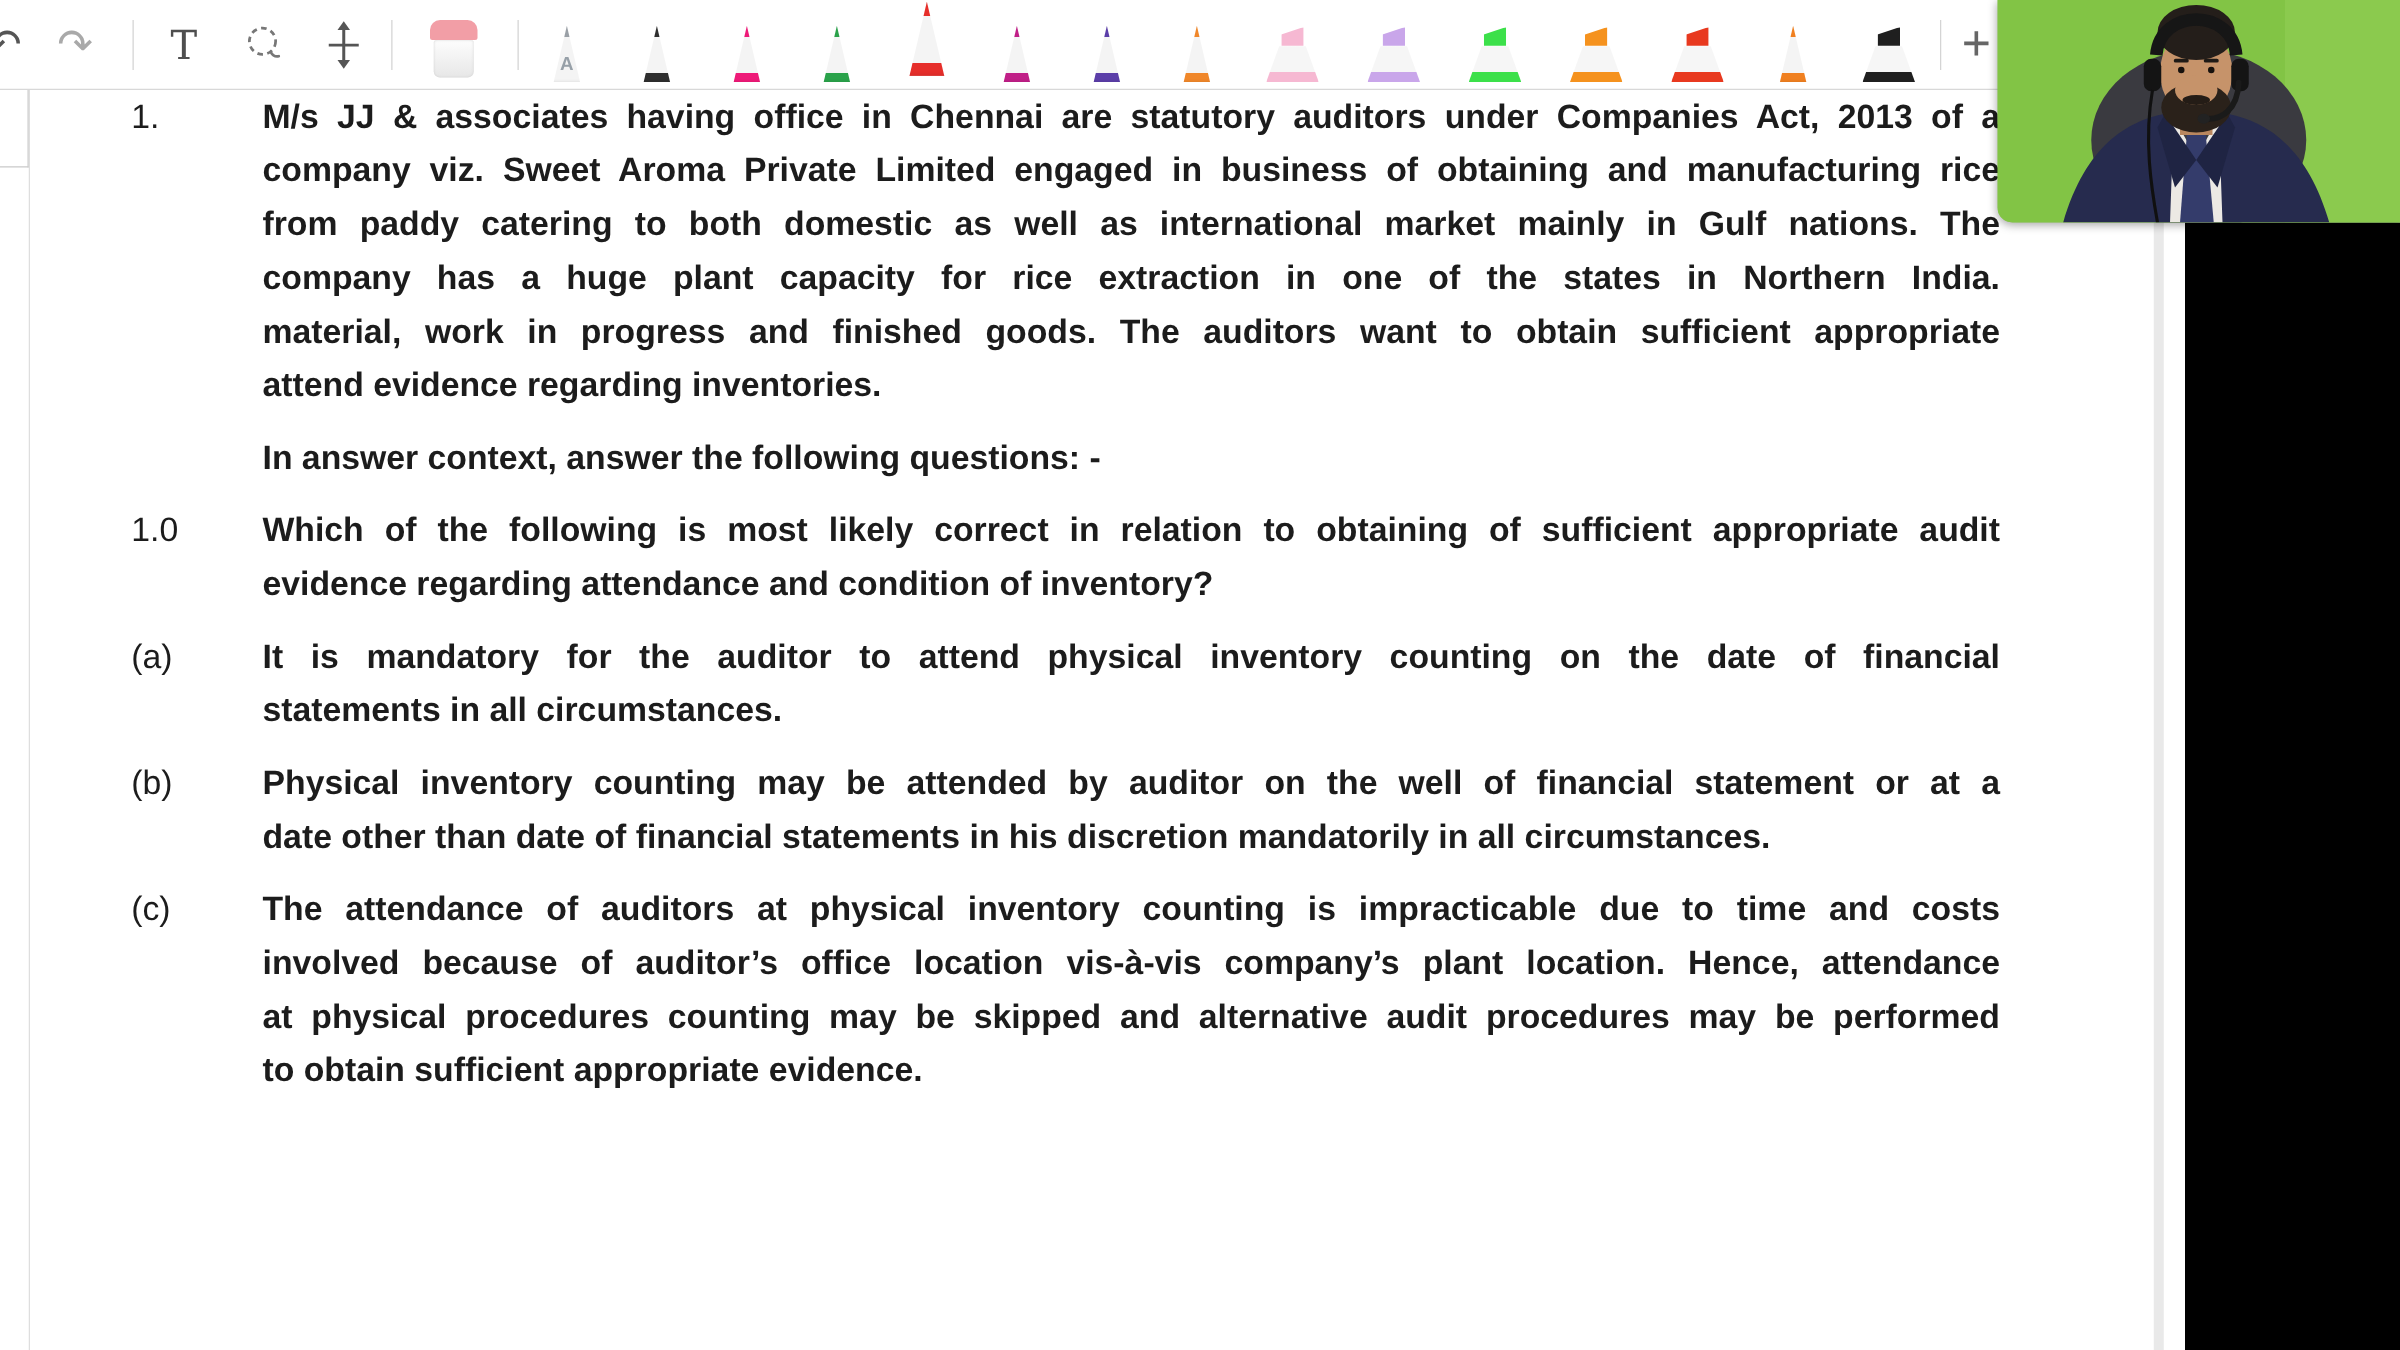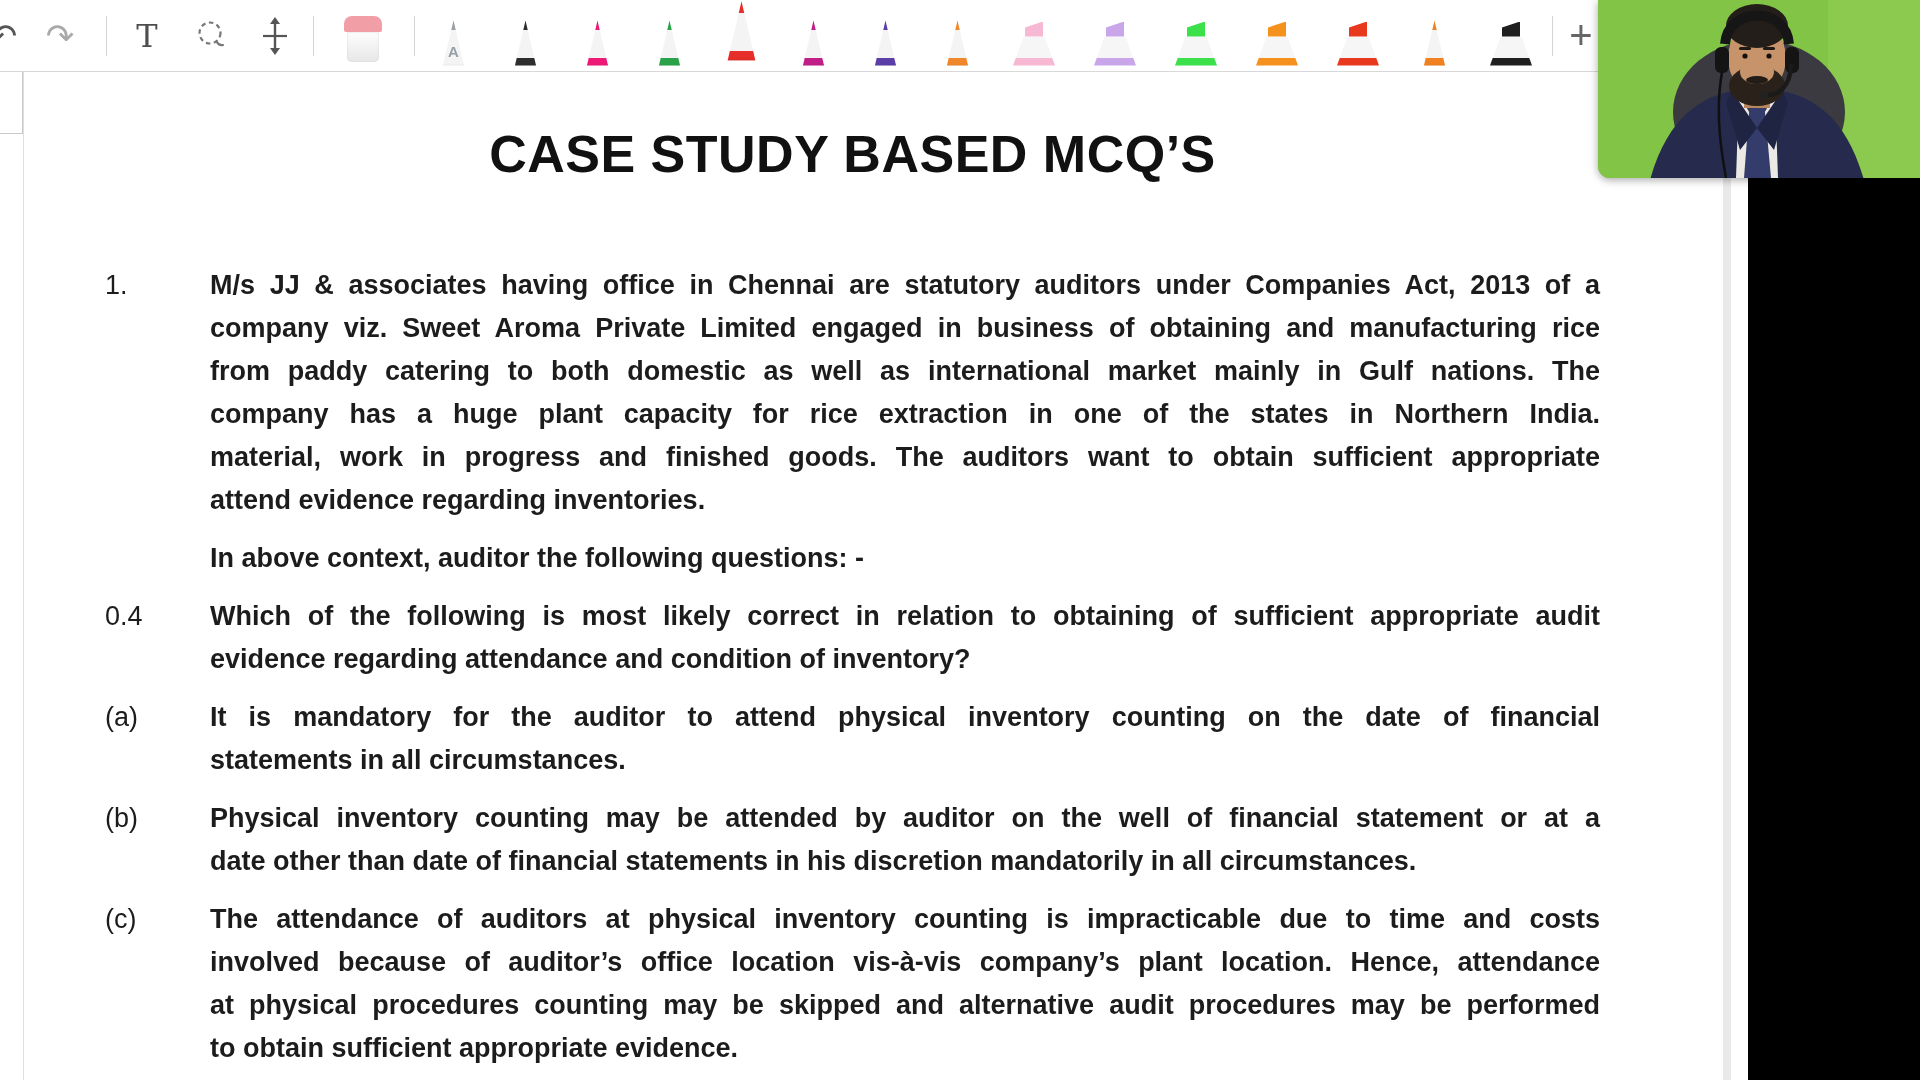--- a/index.html
+++ b/index.html
@@ -185,43 +185,42 @@
   <div class="sep sep-4"></div>
   <span class="tb-icon glyph-plus">+</span>
 </div>
 
 <div class="sidebar-stub"></div>
 <div class="page-edge"></div>
 <div class="scrollbar"></div>
 
 <div class="doc">
   <div class="doc-inner">
-    <div class="doc-title">CASE STUDY BASED MCQ’S</div>
 
     <div class="item">
       <div class="label">1.</div>
       <div class="text">
         <div class="line just">M/s JJ &amp; associates having office in Chennai are statutory auditors under Companies Act, 2013 of a</div>
         <div class="line just">company viz. Sweet Aroma Private Limited engaged in business of obtaining and manufacturing rice</div>
         <div class="line just">from paddy catering to both domestic as well as international market mainly in Gulf nations. The</div>
         <div class="line just">company has a huge plant capacity for rice extraction in one of the states in Northern India.</div>
         <div class="line just">material, work in progress and finished goods. The auditors want to obtain sufficient appropriate</div>
         <div class="line">attend evidence regarding inventories.</div>
       </div>
     </div>
 
     <div class="item">
       <div class="label"></div>
       <div class="text">
-        <div class="line">In above context, auditor the following questions: -</div>
-      </div>
-    </div>
-
-    <div class="item">
-      <div class="label">0.4</div>
+        <div class="line">In answer context, answer the following questions: -</div>
+      </div>
+    </div>
+
+    <div class="item">
+      <div class="label">1.0</div>
       <div class="text">
         <div class="line just">Which of the following is most likely correct in relation to obtaining of sufficient appropriate audit</div>
         <div class="line">evidence regarding attendance and condition of inventory?</div>
       </div>
     </div>
 
     <div class="item">
       <div class="label">(a)</div>
       <div class="text">
         <div class="line just">It is mandatory for the auditor to attend physical inventory counting on the date of financial</div>

